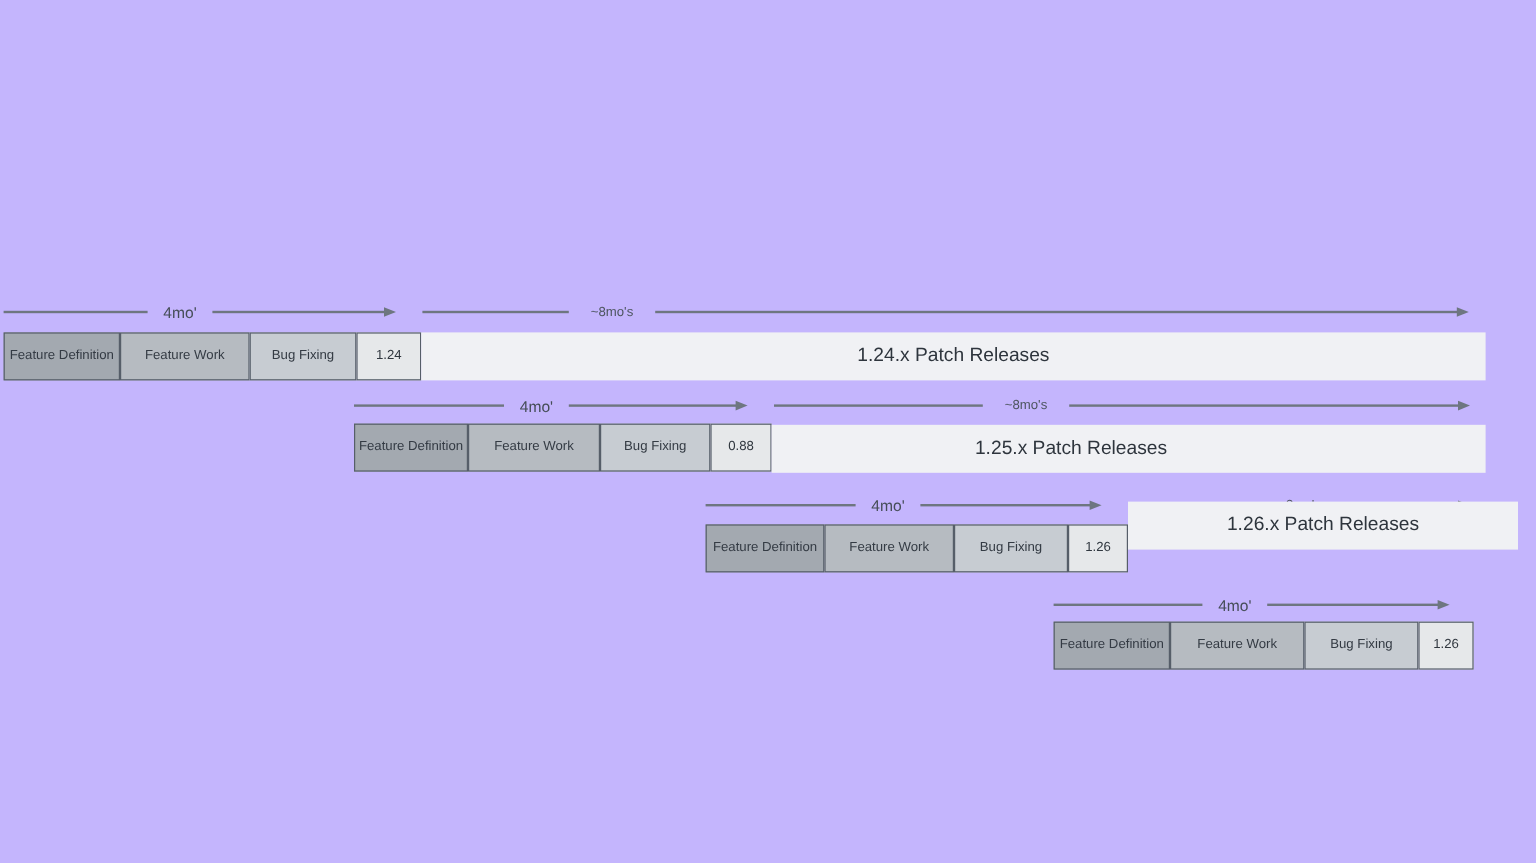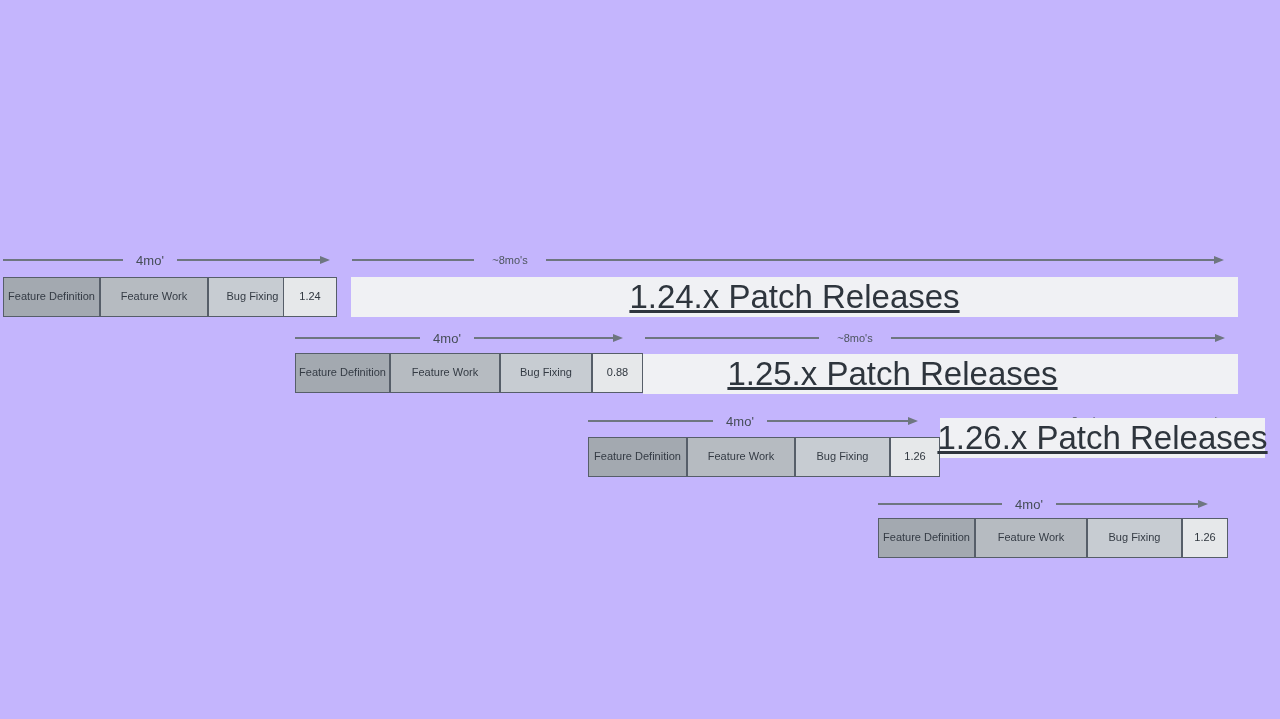--- a/index.html
+++ b/index.html
@@ -29,21 +29,21 @@
   .pbox span{display:block;padding:0 3px;text-align:center;}
   .fd{background:#a3a9b0;}
   .fw{background:#b6bbc1;}
   .bf{background:#c7ccd2;}
   .ver{background:#e6e8ea;font-size:11px;color:#30373f;}
   
   .bar{
     position:absolute;height:40px;background:#f0f1f4;
     display:flex;align-items:center;justify-content:center;
   }
-  .bar span{font-size:33px;color:#2e353d;white-space:nowrap;text-decoration:underline;}
+  .bar span{font-size:16px;color:#2e353d;white-space:nowrap;}
   .bar.shifted span{transform:translateX(-48px);}
 </style>
 </head>
 <body>
 
 <div class="canvas">
 
   <div>
     <div class="arrow" style="left:3px;top:252px;width:327px">
       <span class="seg" style="left:0;width:120px"></span>
@@ -59,21 +59,21 @@
     </div>
     <div class="pbox fd" style="left:3px;top:277px;width:97px">
       <span>Feature Definition</span>
     </div>
     <div class="pbox fw" style="left:100px;top:277px;width:108px">
       <span>Feature Work</span>
     </div>
     <div class="pbox bf" style="left:208px;top:277px;width:89px">
       <span>Bug Fixing</span>
     </div>
-    <div class="pbox ver" style="left:283px;top:277px;width:54px">
+    <div class="pbox ver" style="left:297px;top:277px;width:54px">
       <span>1.24</span>
     </div>
     <div class="bar" style="left:351px;top:277px;width:887px">
       <span>1.24.x Patch Releases</span>
     </div>
   </div>
 
   <div>
     <div class="arrow" style="left:295px;top:330px;width:328px">
       <span class="seg" style="left:0;width:125px"></span>

